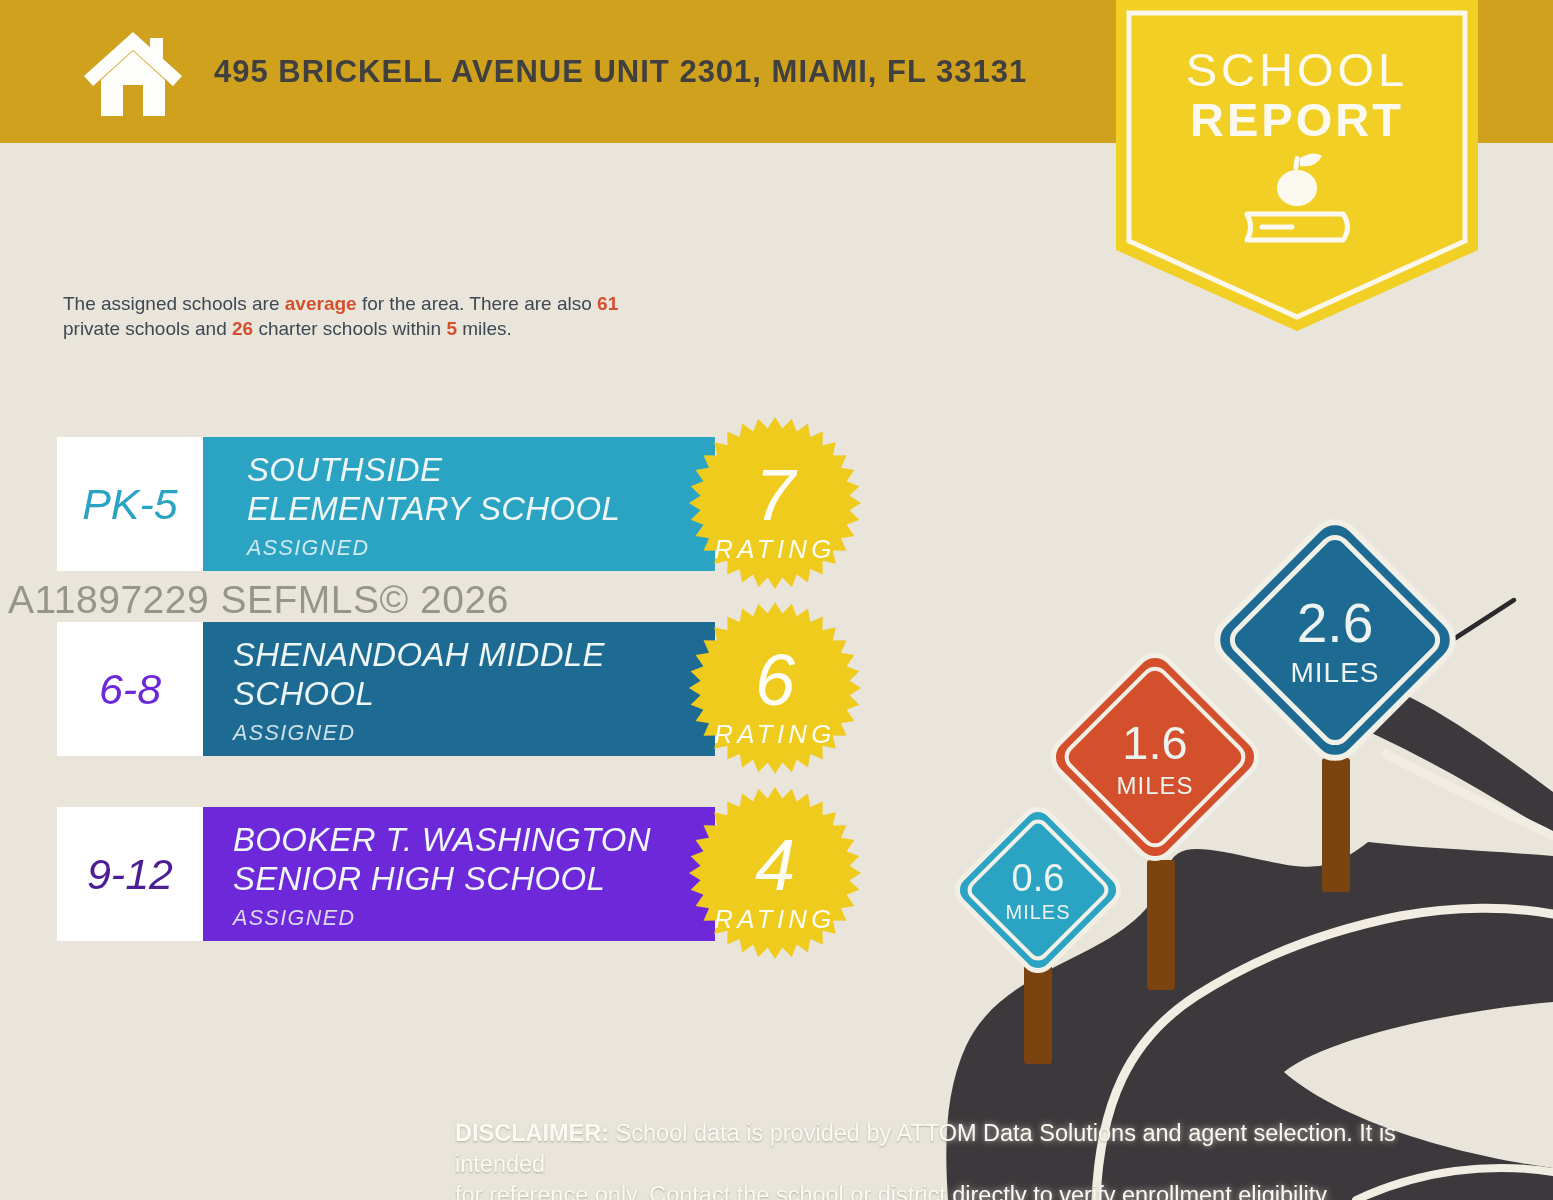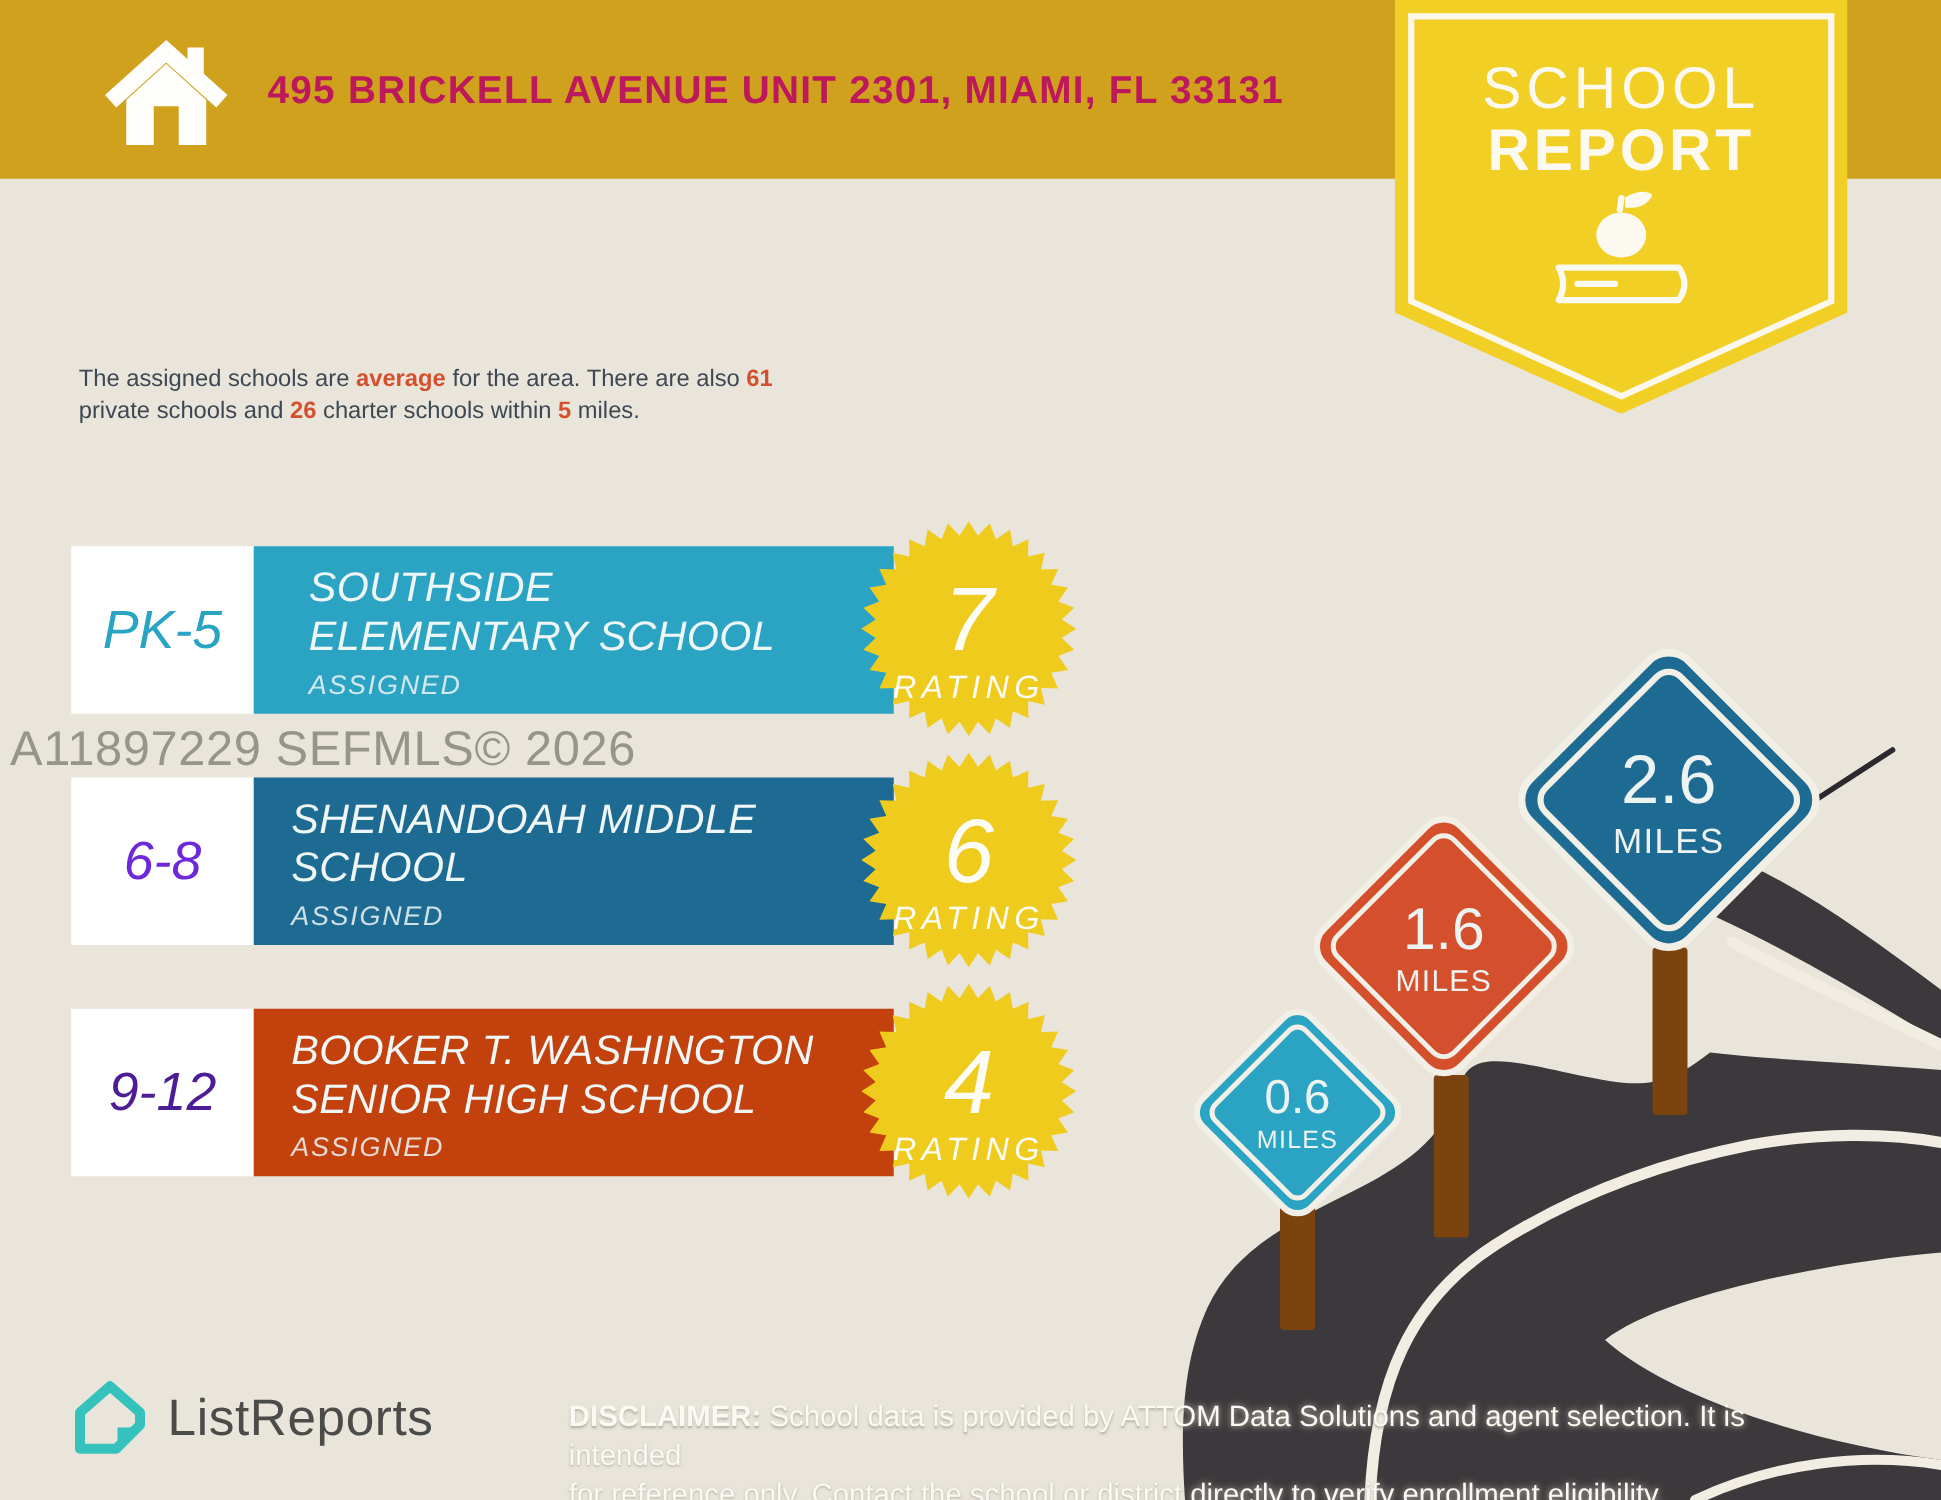--- a/index.html
+++ b/index.html
@@ -6,21 +6,21 @@
   #canvas {
     position:relative; width:1553px; height:1200px; overflow:hidden;
     background:#E9E5DB;
     font-family:"Liberation Sans", sans-serif;
   }
   
   .header-bar { position:absolute; left:0; top:0; width:1553px; height:143px; z-index:2; }
   .home-icon { position:absolute; left:80px; top:28px; z-index:3; }
   .address {
     position:absolute; left:214px; top:0; height:143px; display:flex; align-items:center;
-    color:#be185d; font-size:31px; font-weight:600; letter-spacing:1px; z-index:3;
+    color:#404040; font-size:31px; font-weight:600; letter-spacing:1px; z-index:3;
   }
   
   .pennant { position:absolute; left:1116px; top:0; z-index:4; }
   .pennant text { text-anchor:middle; fill:#FCFAF0; }
   .pennant .t1 { font-size:47px; font-weight:300; letter-spacing:4px; }
   .pennant .t2 { font-size:47px; font-weight:700; letter-spacing:3px; }
   
   .page-title {
     position:absolute; left:60px; top:186px; width:1040px; z-index:2;
     color:#2B3949; font-size:78px; font-weight:700; letter-spacing:0px; white-space:nowrap;
@@ -178,21 +178,21 @@
         <text class="badge-num" y="10">6</text>
         <text class="badge-label" y="32">RATING</text>
       </svg>
     </div>
   </div>
 
   <div class="row" style="top:807px">
     <div class="grade-box">
       <span class="grade" style="color: #4c1d95;">9-12</span>
     </div>
-    <div class="bar" style="background-color: #c2410c;">
+    <div class="bar" style="background-color: #6d28d9;">
       <div class="school-name"><span>BOOKER T. WASHINGTON</span><br><span>SENIOR HIGH SCHOOL</span></div>
       <div class="assigned">ASSIGNED</div>
     </div>
     <div class="badge">
       <svg viewBox="-50 -50 100 100">
           <polygon points="50.00,0.00 43.29,4.26 49.04,9.75 41.63,12.63 46.19,19.13 38.36,20.51 41.57,27.78 33.63,27.60 35.36,35.36 27.60,33.63 27.78,41.57 20.51,38.36 19.13,46.19 12.63,41.63 9.75,49.04 4.26,43.29 0.00,50.00 -4.26,43.29 -9.75,49.04 -12.63,41.63 -19.13,46.19 -20.51,38.36 -27.78,41.57 -27.60,33.63 -35.36,35.36 -33.63,27.60 -41.57,27.78 -38.36,20.51 -46.19,19.13 -41.63,12.63 -49.04,9.75 -43.29,4.26 -50.00,0.00 -43.29,-4.26 -49.04,-9.75 -41.63,-12.63 -46.19,-19.13 -38.36,-20.51 -41.57,-27.78 -33.63,-27.60 -35.36,-35.36 -27.60,-33.63 -27.78,-41.57 -20.51,-38.36 -19.13,-46.19 -12.63,-41.63 -9.75,-49.04 -4.26,-43.29 -0.00,-50.00 4.26,-43.29 9.75,-49.04 12.63,-41.63 19.13,-46.19 20.51,-38.36 27.78,-41.57 27.60,-33.63 35.36,-35.36 33.63,-27.60 41.57,-27.78 38.36,-20.51 46.19,-19.13 41.63,-12.63 49.04,-9.75 43.29,-4.26" class="star-poly"></polygon>
         <text class="badge-num" y="10">4</text>
         <text class="badge-label" y="32">RATING</text>
       </svg>
     </div>
@@ -213,22 +213,15 @@
     </div>
   </div>
   <div class="sign sign-lg" style="background-color: rgb(29, 107, 146);">
     <div class="sign-ring"></div>
     <div class="sign-label">
       <div class="sign-value">2.6</div>
       <div class="sign-unit">MILES</div>
     </div>
   </div>
 
-  <div class="logo">
-    <svg width="60" height="62" viewBox="0 0 60 62">
-      <path d="M30 6 L54 27 V37 L35 56 H6 V27 Z" fill="none" stroke-width="8" stroke-linejoin="round" style="stroke: rgb(53, 193, 188);"></path>
-      <path d="M52 39 L36 55 L36 39 Z" style="fill: rgb(53, 193, 188);"></path>
-    </svg>
-    <span class="logo-text">ListReports</span>
-  </div>
   <p class="disclaimer"><span class="b">DISCLAIMER:</span><span> School data is provided by ATTOM Data Solutions and agent selection. It is intended</span><br><span>for reference only. Contact the school or district directly to verify enrollment eligibility.</span></p>
 
 </div>
 
 </body></html>

